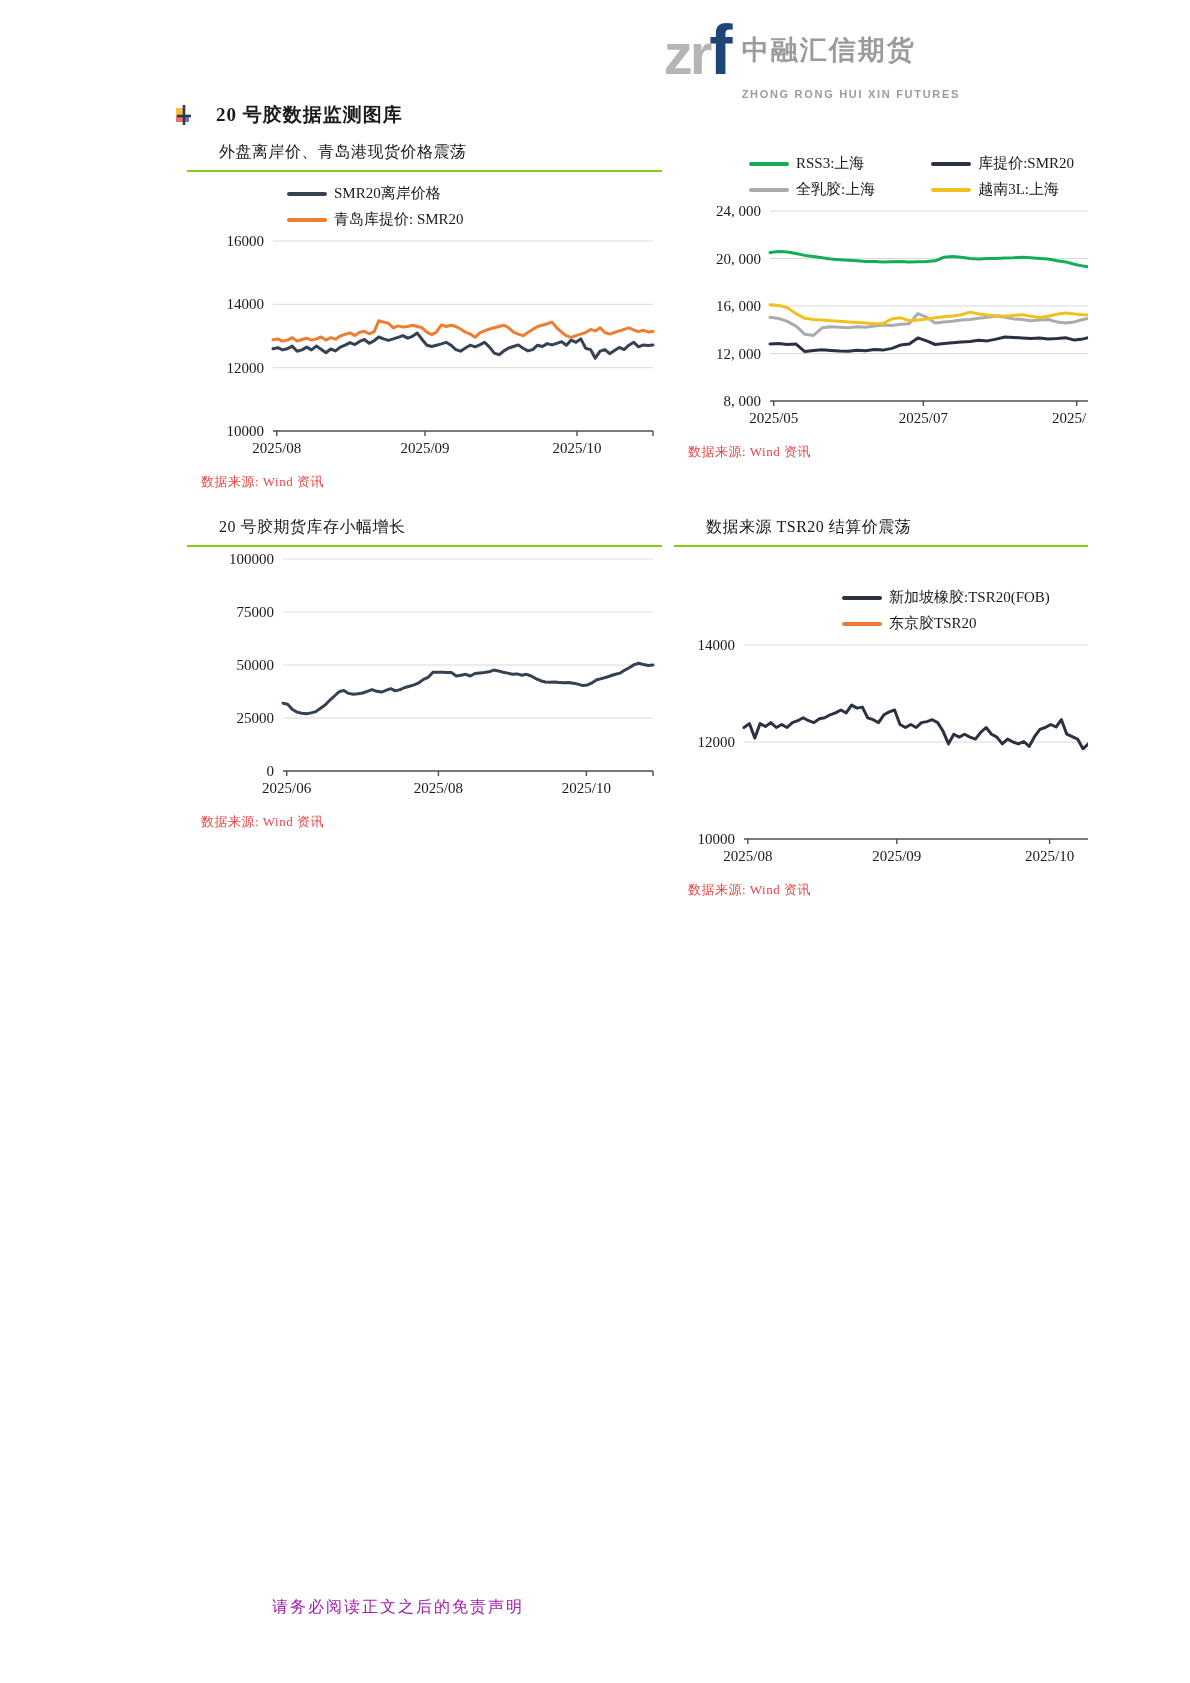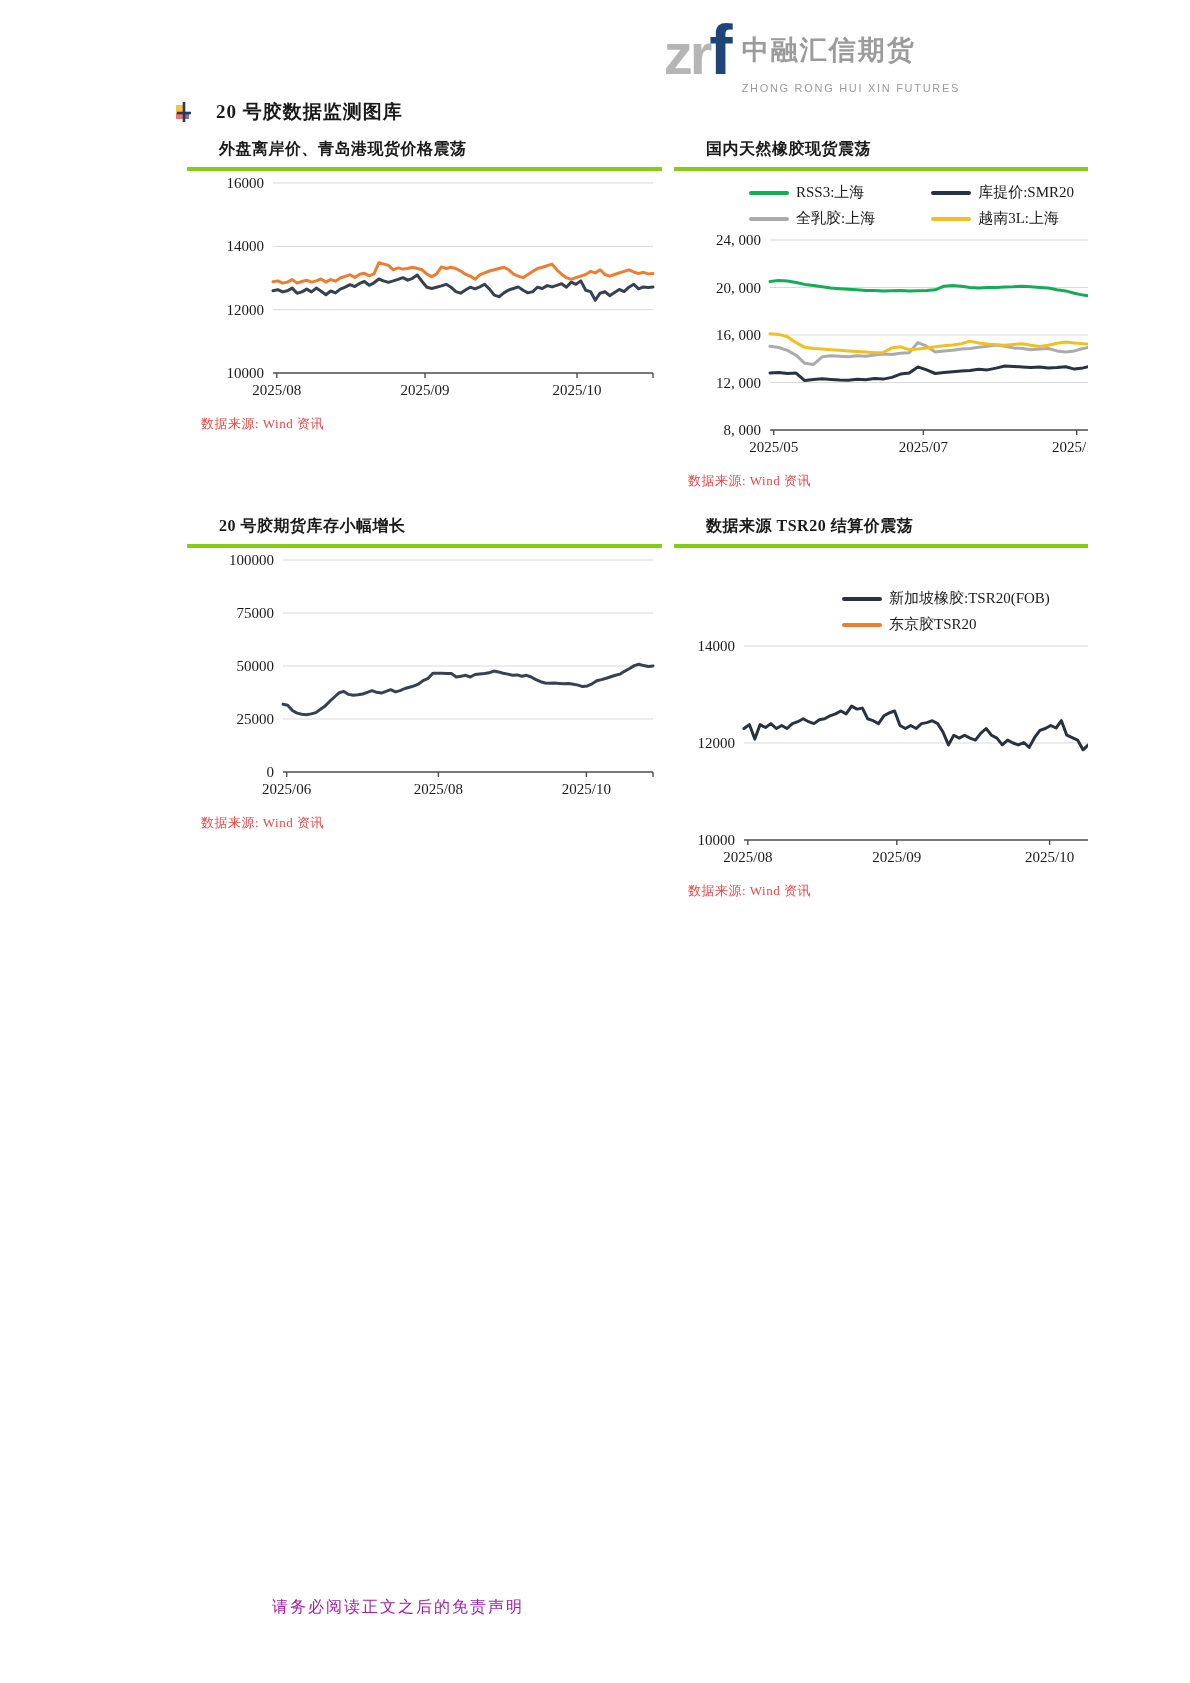--- a/index.html
+++ b/index.html
@@ -13,31 +13,31 @@
     overflow:hidden;
   }
   
   .logo-row{display:flex;justify-content:flex-end;padding:22px 128px 0 0;}
   .logo{display:flex;align-items:flex-start;gap:12px;font-family:"Liberation Sans","DejaVu Sans",sans-serif;}
   .logo-zrf{line-height:56px;letter-spacing:-3px;font-weight:bold;}
   .logo-zr{font-size:58px;color:#b5b5b5;}
   .logo-f{font-size:70px;color:#1e4577;}
   .logo-text{padding-top:10px;}
   .logo-cn{font-size:27px;font-weight:bold;color:#9b9b9b;letter-spacing:2px;}
-  .logo-en{font-size:11px;font-weight:normal;color:#9b9b9b;letter-spacing:1.7px;margin-top:14px;}
+  .logo-en{font-size:11px;font-weight:bold;color:#9b9b9b;letter-spacing:1.7px;margin-top:20px;}
   
   .section-header{display:flex;align-items:center;gap:22px;padding-left:72px;margin-top:2px;}
   .section-bullet{width:20px;height:22px;flex:0 0 auto;}
   .section-title{font-size:19px;font-weight:bold;letter-spacing:1px;}
   
   .charts{display:grid;grid-template-columns:475px 475px;column-gap:12px;row-gap:26px;margin:14px 0 0 85px;}
   .chart-card{width:475px;}
   .chart-title{
-    font-size:16px;font-weight:bold;letter-spacing:.5px;
-    padding:0 0 7px 32px;border-bottom:4px solid #84cc16;
+    font-size:16px;font-weight:normal;letter-spacing:.5px;
+    padding:0 0 7px 32px;border-bottom:2px solid #84cc16;
   }
   .legend{display:flex;margin-top:12px;min-height:20px;}
   .legend-item{display:flex;align-items:center;gap:7px;font-size:15px;white-space:nowrap;}
   .legend-swatch{display:inline-block;width:40px;height:4px;border-radius:2px;flex:0 0 auto;}
   .legend--c1{flex-direction:column;align-items:flex-start;padding-left:100px;gap:7px;}
   .legend--c2{display:grid;grid-template-columns:auto auto;justify-content:center;column-gap:56px;row-gap:7px;}
   .legend--c3{justify-content:center;padding-left:55px;}
   .legend--c4{flex-direction:column;align-items:flex-start;padding-left:168px;gap:7px;margin-top:41px;}
   .plot-svg{display:block;margin-top:4px;}
   .chart-source{font-size:13px;color:#ef4444;padding-left:14px;margin-top:14px;letter-spacing:.5px;}
@@ -70,20 +70,30 @@
       <line x1="10" y1="1" x2="10" y2="21" stroke="#2B3A52" stroke-width="2.6"></line>
       <line x1="3" y1="12" x2="17" y2="12" stroke="#2B3A52" stroke-width="2.6"></line>
     </svg>
     <div class="section-title">20 号胶数据监测图库</div>
   </div>
 
   <div class="charts">
 
     <div class="chart-card">
       <div class="chart-title">外盘离岸价、青岛港现货价格震荡</div>
+      <div class="legend legend--c1">
+          <span class="legend-item">
+            <span class="legend-swatch" style="background: rgb(54, 65, 82);"></span>
+            <span>SMR20离岸价格</span>
+          </span>
+          <span class="legend-item">
+            <span class="legend-swatch" style="background: rgb(237, 125, 49);"></span>
+            <span>青岛库提价: SMR20</span>
+          </span>
+        </div>
       <svg class="plot-svg" width="475" height="226" viewBox="0 0 475 226">
           <line x1="86" y1="8" x2="466" y2="8" stroke="#d9d9d9" stroke-width="1"></line>
           <text x="77" y="13" text-anchor="end" font-size="15" fill="#1a1a1a">16000</text>
           <line x1="86" y1="71.33333333333333" x2="466" y2="71.33333333333333" stroke="#d9d9d9" stroke-width="1"></line>
           <text x="77" y="76.33333333333333" text-anchor="end" font-size="15" fill="#1a1a1a">14000</text>
           <line x1="86" y1="134.66666666666666" x2="466" y2="134.66666666666666" stroke="#d9d9d9" stroke-width="1"></line>
           <text x="77" y="139.66666666666666" text-anchor="end" font-size="15" fill="#1a1a1a">12000</text>
           <text x="77" y="203" text-anchor="end" font-size="15" fill="#1a1a1a">10000</text>
           <line x1="86" y1="198" x2="466" y2="198" stroke="#4d4d4d" stroke-width="1.4"></line>
           <line x1="89.8" y1="198" x2="89.8" y2="203" stroke="#4d4d4d" stroke-width="1.4"></line>
@@ -93,21 +103,20 @@
           <line x1="390" y1="198" x2="390" y2="203" stroke="#4d4d4d" stroke-width="1.4"></line>
           <text x="390" y="220" text-anchor="middle" font-size="15" fill="#1a1a1a">2025/10</text>
           <line x1="466" y1="198" x2="466" y2="203" stroke="#4d4d4d" stroke-width="1.4"></line>
           <polyline points="86.0,115.7 90.8,114.7 95.6,116.9 100.4,115.7 105.2,113.1 110.1,118.2 114.9,116.9 119.7,114.1 124.5,116.9 129.3,113.1 134.1,116.3 138.9,119.8 143.7,116.0 148.5,117.9 153.3,114.1 158.2,112.2 163.0,109.7 167.8,111.6 172.6,108.4 177.4,106.5 182.2,110.3 187.0,107.8 191.8,104.0 196.6,105.9 201.4,107.4 206.3,105.9 211.1,104.3 215.9,102.7 220.7,105.2 225.5,103.3 230.3,100.1 235.1,106.5 239.9,112.2 244.7,113.5 249.5,112.2 254.4,110.9 259.2,109.3 264.0,112.2 268.8,116.6 273.6,118.2 278.4,115.0 283.2,112.2 288.0,113.8 292.8,111.9 297.6,109.3 302.5,114.1 307.3,120.1 312.1,121.7 316.9,117.9 321.7,115.0 326.5,113.5 331.3,111.9 336.1,115.3 340.9,117.9 345.7,116.6 350.6,112.2 355.4,113.5 360.2,110.6 365.0,111.9 369.8,110.3 374.6,108.7 379.4,112.2 384.2,107.1 389.0,109.3 393.8,105.9 398.7,115.3 403.5,116.6 408.3,125.2 413.1,118.2 417.9,116.6 422.7,120.7 427.5,117.6 432.3,114.4 437.1,116.6 441.9,112.2 446.8,109.3 451.6,113.8 456.4,111.9 461.2,112.5 466.0,111.9" fill="none" stroke="#364152" stroke-width="3" stroke-linejoin="round" stroke-linecap="round"></polyline>
           <polyline points="86.0,106.8 90.8,105.9 95.6,108.1 100.4,107.1 105.2,104.6 110.1,108.1 114.9,106.5 119.7,105.2 124.5,107.1 129.3,105.9 134.1,104.0 138.9,107.1 143.7,104.6 148.5,106.2 153.3,103.0 158.2,101.4 163.0,99.8 167.8,102.4 172.6,99.2 177.4,98.3 182.2,100.8 187.0,98.9 191.8,87.8 196.6,89.1 201.4,90.3 206.3,94.8 211.1,92.9 215.9,94.1 220.7,93.5 225.5,92.2 230.3,93.5 235.1,94.8 239.9,99.2 244.7,101.7 249.5,99.2 254.4,91.9 259.2,93.5 264.0,92.2 268.8,93.5 273.6,96.0 278.4,99.2 283.2,101.1 288.0,104.3 292.8,99.8 297.6,97.9 302.5,96.0 307.3,94.8 312.1,93.5 316.9,92.2 321.7,94.8 326.5,99.2 331.3,101.1 336.1,102.7 340.9,99.5 345.7,96.4 350.6,93.5 355.4,92.2 360.2,90.7 365.0,89.1 369.8,94.8 374.6,99.2 379.4,102.7 384.2,104.3 389.0,102.7 393.8,101.1 398.7,99.5 403.5,96.4 408.3,97.9 413.1,94.8 417.9,99.5 422.7,101.1 427.5,99.5 432.3,97.9 437.1,96.4 441.9,94.8 446.8,97.0 451.6,98.6 456.4,97.3 461.2,98.9 466.0,98.6" fill="none" stroke="#ED7D31" stroke-width="3" stroke-linejoin="round" stroke-linecap="round"></polyline>
         </svg>
       <div class="chart-source">数据来源: Wind 资讯</div>
     </div>
 
     <div class="chart-card">
-      <div class="chart-title">国内天然橡胶现货震荡</div>
       <div class="legend legend--c2">
           <span class="legend-item">
             <span class="legend-swatch" style="background: rgb(20, 173, 87);"></span>
             <span>RSS3:上海</span>
           </span>
           <span class="legend-item">
             <span class="legend-swatch" style="background: rgb(42, 50, 64);"></span>
             <span>库提价:SMR20</span>
           </span>
           <span class="legend-item">

